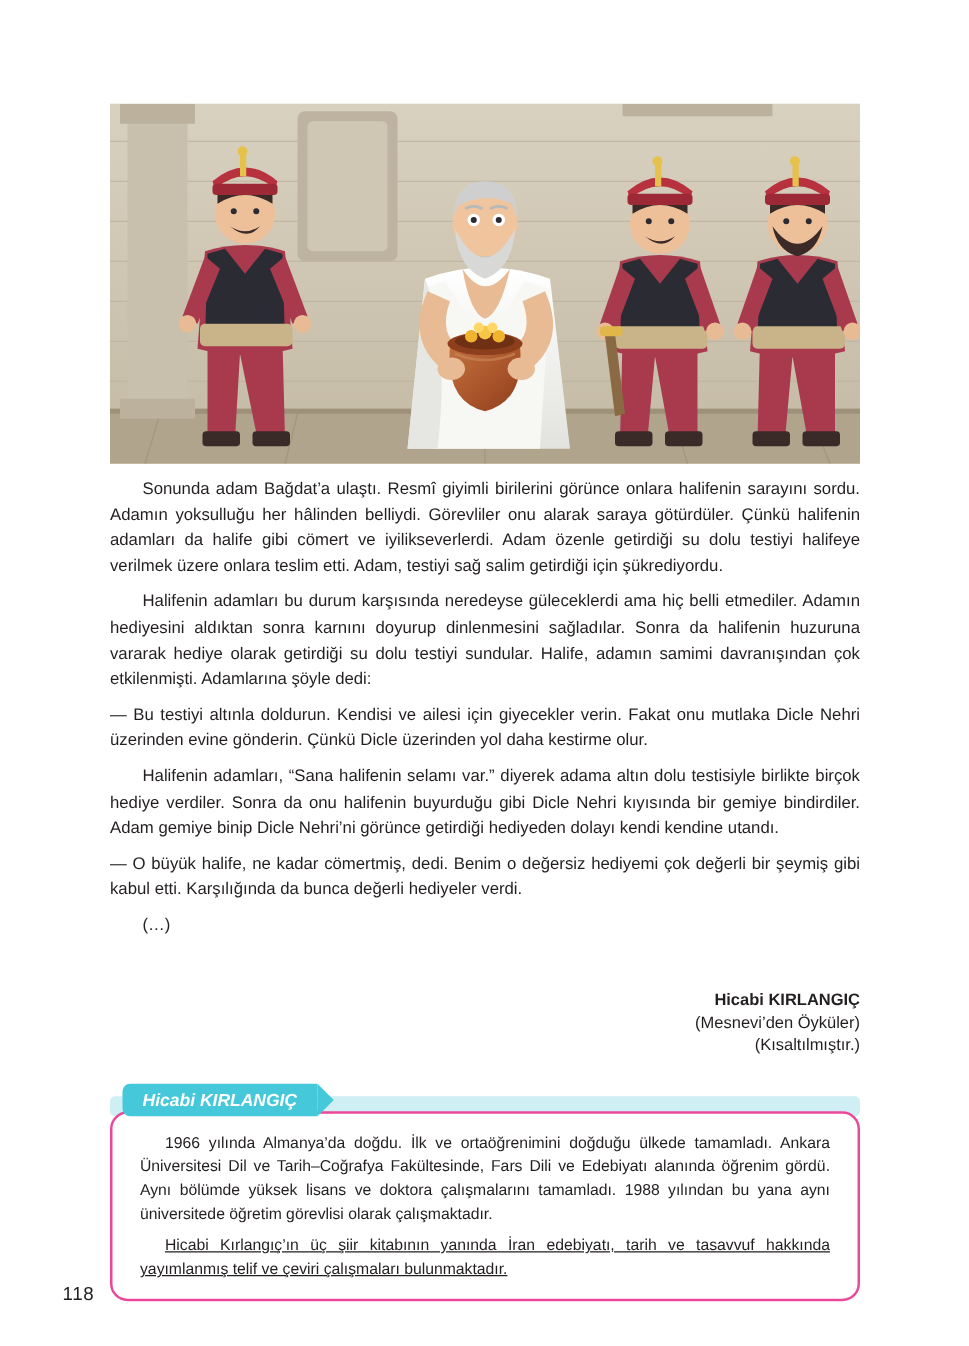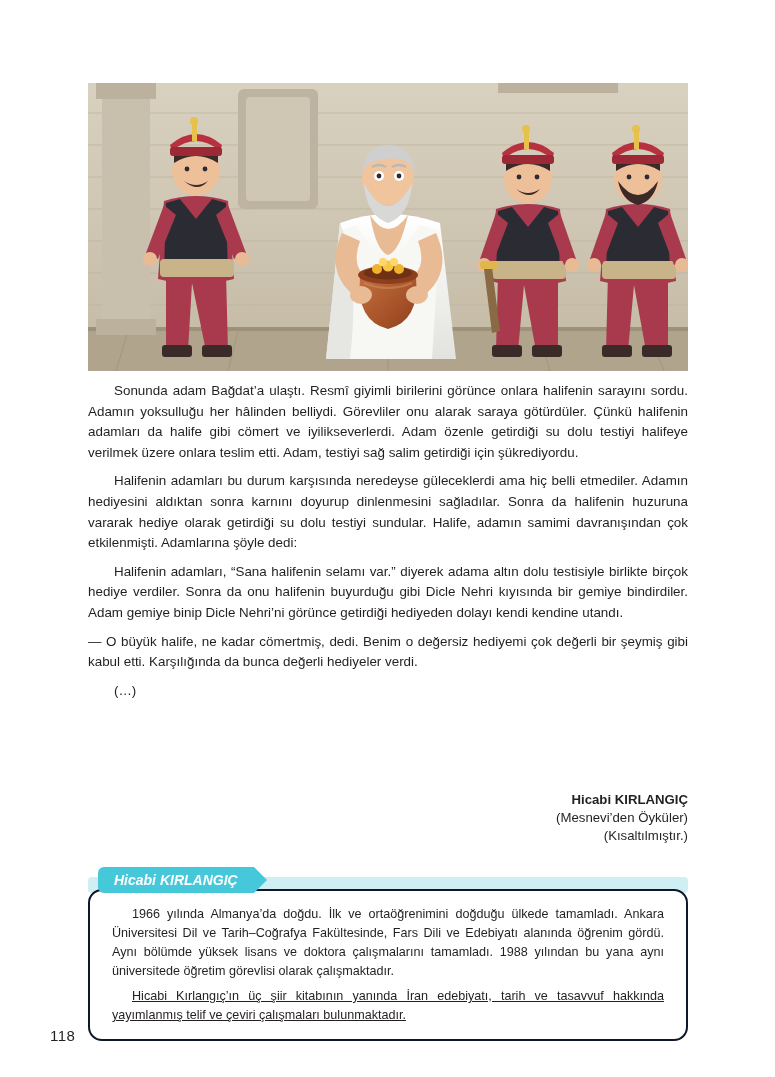--- a/index.html
+++ b/index.html
@@ -115,21 +115,21 @@
     top: 10px;
     width: 600px;
     height: 16px;
     background: #cfeff4;
     border-radius: 4px;
     z-index: 1;
   }
   .box-body {
     position: relative;
     margin-top: -4px;
-    border: 2px solid #0f172a;
+    border: 2px solid #ec4899;
     border-radius: 14px;
     background: #ffffff;
     padding: 14px 22px 14px 22px;
     font-size: 12.6px;
     line-height: 19px;
     text-align: justify;
     color: #231f20;
     z-index: 2;
   }
   .box-body p {
@@ -321,20 +321,21 @@
 
         <ellipse cx="273" cy="212" rx="11" ry="9" fill="#e9bb94"></ellipse>
         <ellipse cx="329" cy="212" rx="11" ry="9" fill="#e9bb94"></ellipse>
       </g>
     </svg>
   </div>
 
   <div class="story">
     <p class="indent">Sonunda adam Bağdat’a ulaştı. Resmî giyimli birilerini görünce onlara halifenin sarayını sordu. Adamın yoksulluğu her hâlinden belliydi. Görevliler onu alarak saraya götürdüler. Çünkü halifenin adamları da halife gibi cömert ve iyilikseverlerdi. Adam özenle getirdiği su dolu testiyi halifeye verilmek üzere onlara teslim etti. Adam, testiyi sağ salim getirdiği için şükrediyordu.</p>
     <p class="indent">Halifenin adamları bu durum karşısında neredeyse güleceklerdi ama hiç belli etmediler. Adamın hediyesini aldıktan sonra karnını doyurup dinlenmesini sağladılar. Sonra da halifenin huzuruna vararak hediye olarak getirdiği su dolu testiyi sundular. Halife, adamın samimi davranışından çok etkilenmişti. Adamlarına şöyle dedi:</p>
+    <p class="noindent">— Bu testiyi altınla doldurun. Kendisi ve ailesi için giyecekler verin. Fakat onu mutlaka Dicle Nehri üzerinden evine gönderin. Çünkü Dicle üzerinden yol daha kestirme olur.</p>
     <p class="indent">Halifenin adamları, “Sana halifenin selamı var.” diyerek adama altın dolu testisiyle birlikte birçok hediye verdiler. Sonra da onu halifenin buyurduğu gibi Dicle Nehri kıyısında bir gemiye bindirdiler. Adam gemiye binip Dicle Nehri’ni görünce getirdiği hediyeden dolayı kendi kendine utandı.</p>
     <p class="noindent">— O büyük halife, ne kadar cömertmiş, dedi. Benim o değersiz hediyemi çok değerli bir şeymiş gibi kabul etti. Karşılığında da bunca değerli hediyeler verdi.</p>
     <p class="ellipsis">(…)</p>
   </div>
 
   <div class="attribution">
     <div class="author">Hicabi KIRLANGIÇ</div>
     <div>(Mesnevi’den Öyküler)</div>
     <div>(Kısaltılmıştır.)</div>
   </div>

